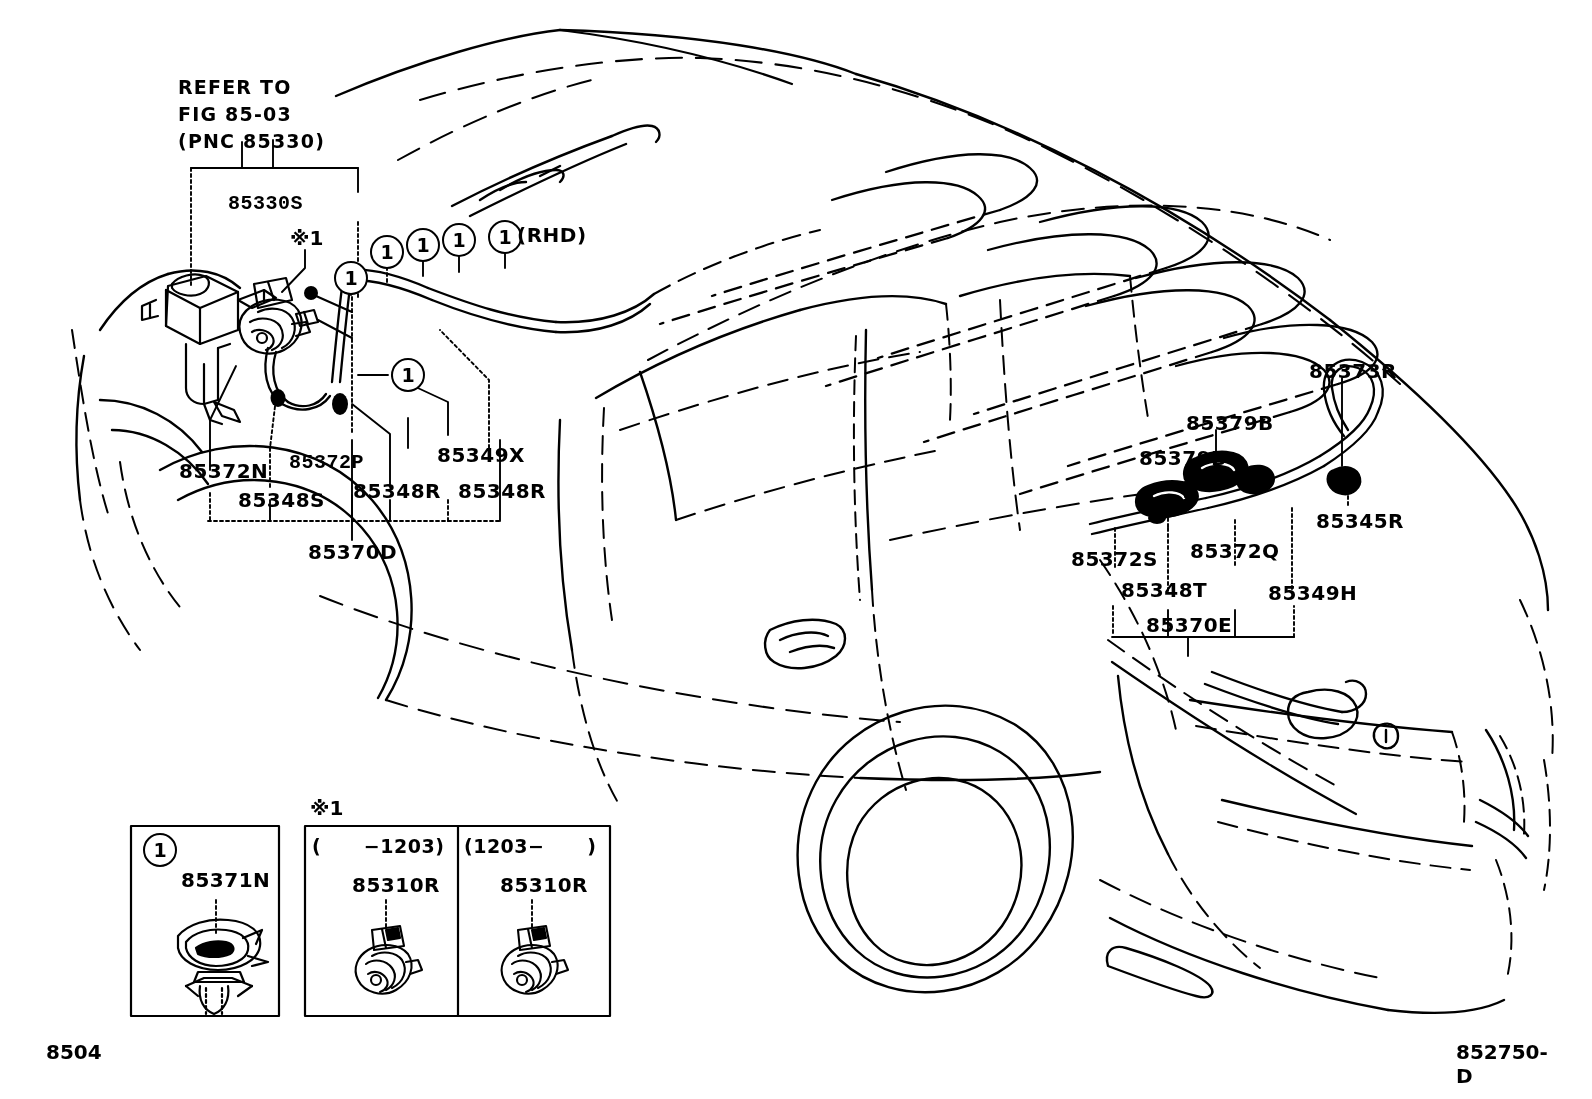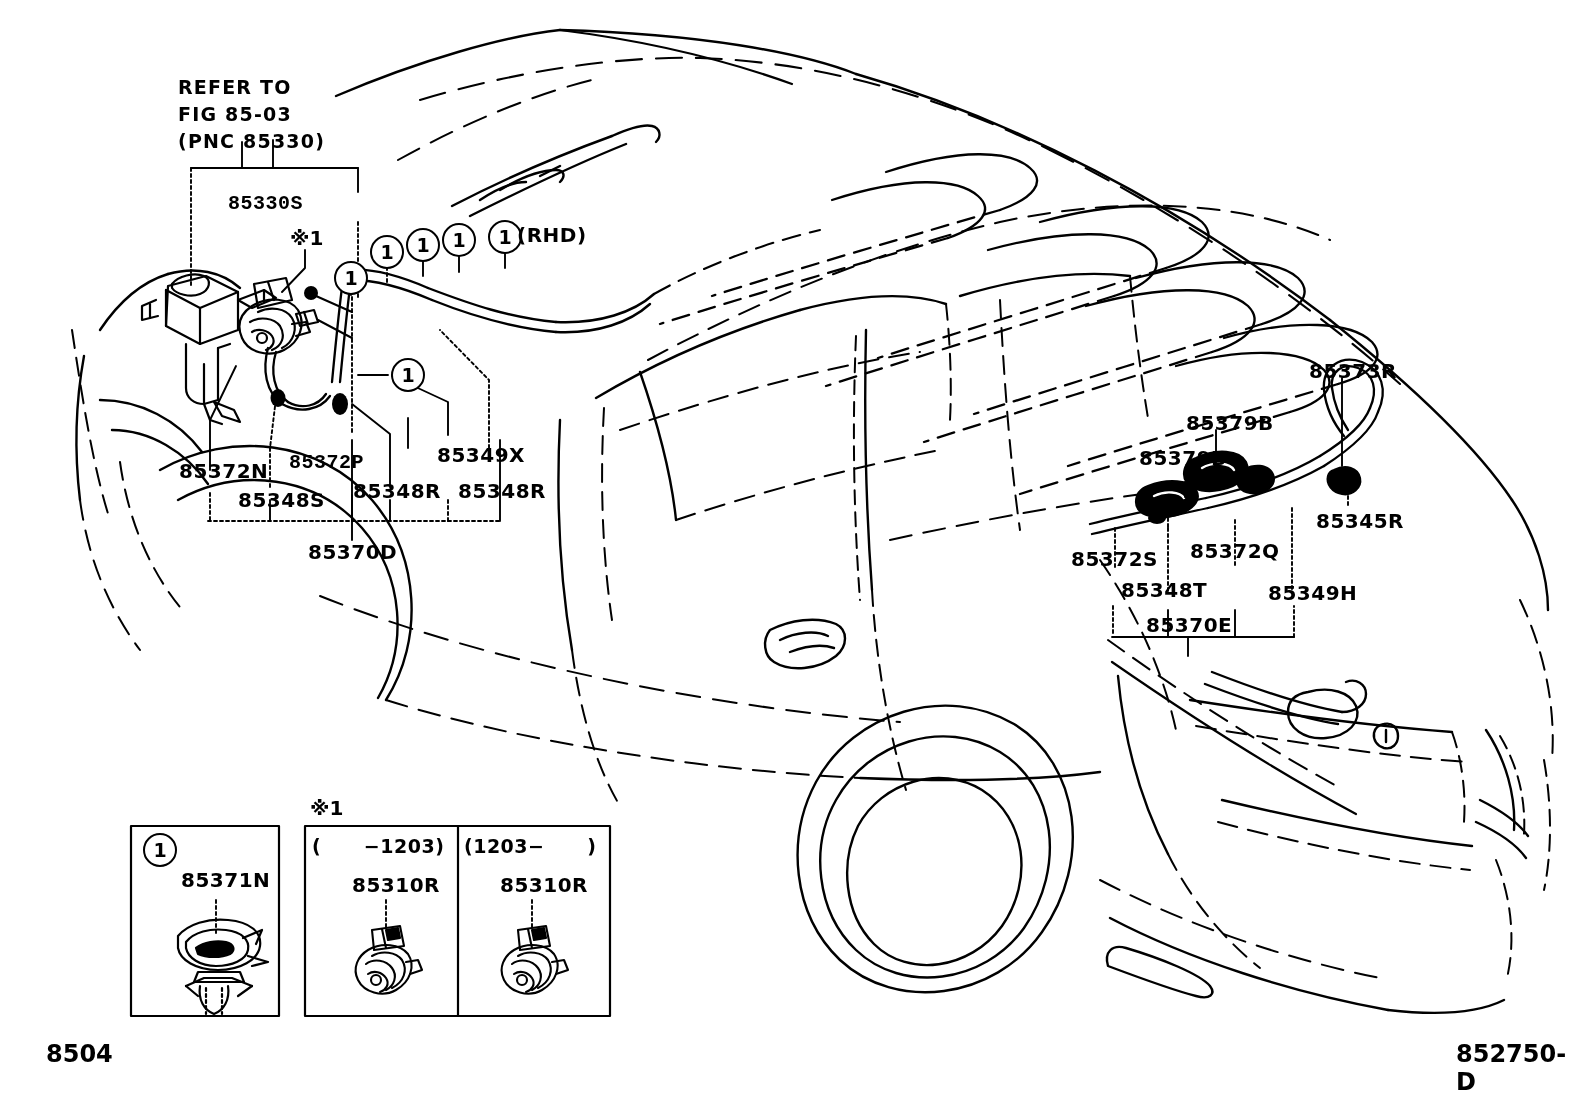--- a/index.html
+++ b/index.html
@@ -4,21 +4,21 @@
 <style>
   html,body{margin:0;padding:0;background:#fff;}
   body{width:1592px;height:1099px;position:relative;overflow:hidden;
        font-family:"DejaVu Sans",sans-serif;color:#000;}
   #stage{position:absolute;left:0;top:0;width:1312px;height:1099px;}
   svg{position:absolute;left:0;top:0;width:1592px;height:1099px;}
   .lbl{position:absolute;font-family:"DejaVu Sans",sans-serif;font-weight:bold;
        font-size:20px;letter-spacing:.5px;white-space:pre;color:#000;line-height:1.32;}
   .lbl.sm{font-size:19px;}
   .lbl.hdr{font-size:19px;letter-spacing:1.2px;line-height:1.5;}
-  .foot{position:absolute;font-family:"DejaVu Sans",sans-serif;font-weight:bold;font-size:24px;}
+  .foot{position:absolute;font-family:"DejaVu Sans",sans-serif;font-weight:bold;font-size:20px;}
   .cnum{position:absolute;width:34px;height:34px;border:2.2px solid #000;border-radius:50%;
         background:#fff;font-family:"DejaVu Sans",sans-serif;font-weight:bold;font-size:19px;
         display:flex;align-items:center;justify-content:center;box-sizing:border-box;}
   .starmk{position:absolute;font-family:"DejaVu Sans",sans-serif;font-weight:bold;font-size:20px;}
 </style>
 </head>
 <body>
 
 <div id="stage">
 

